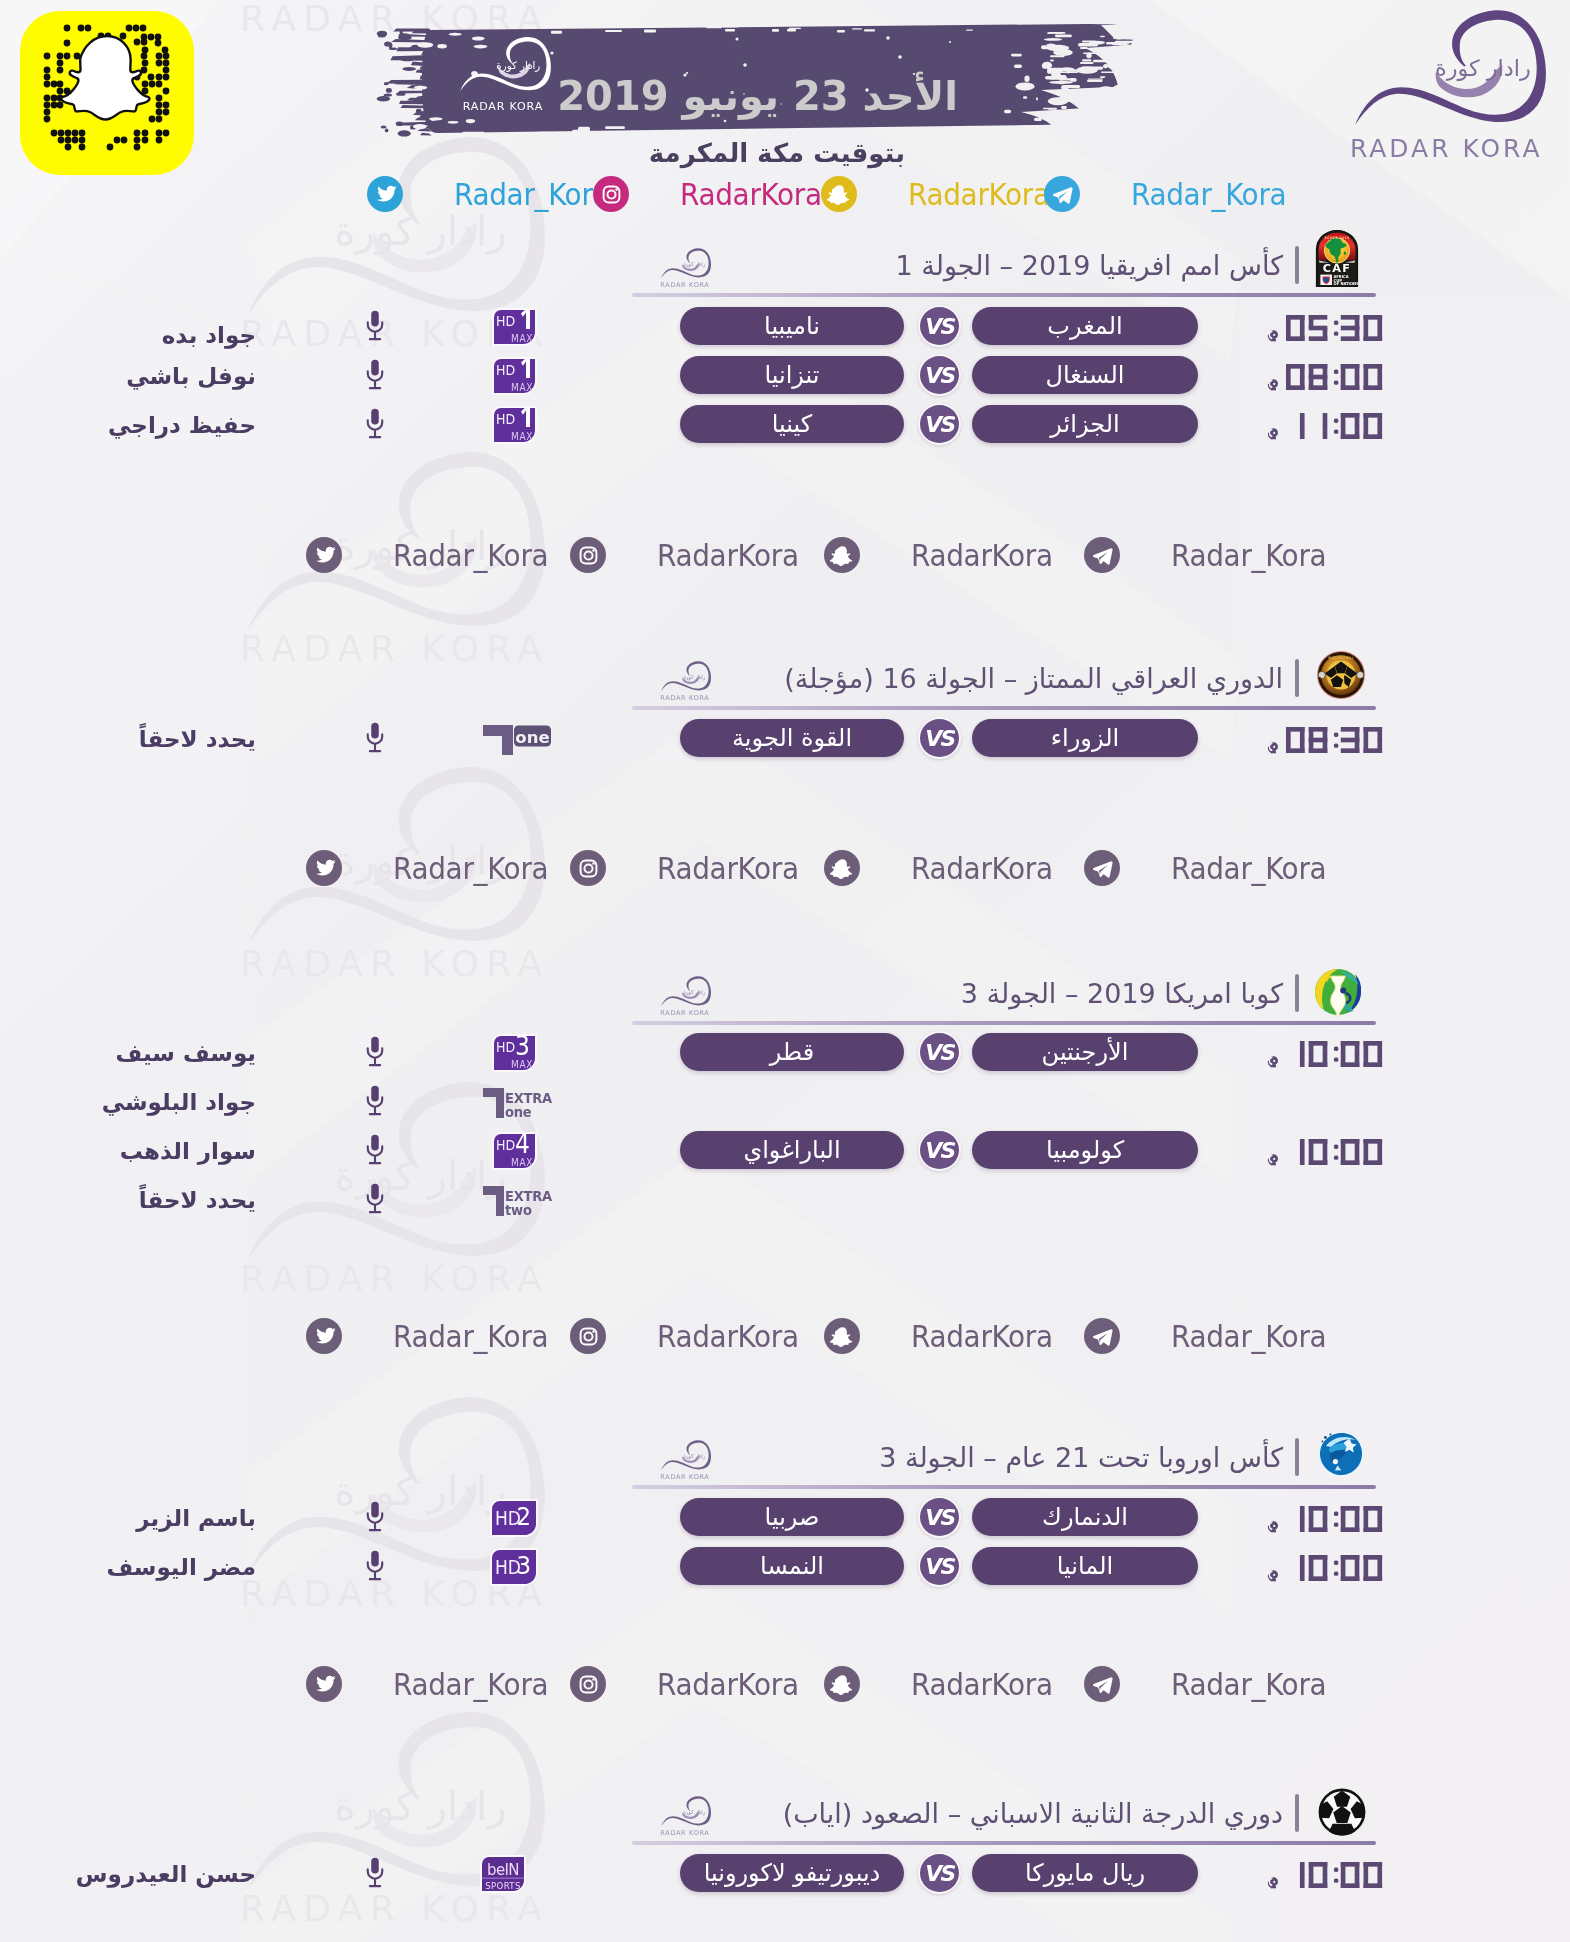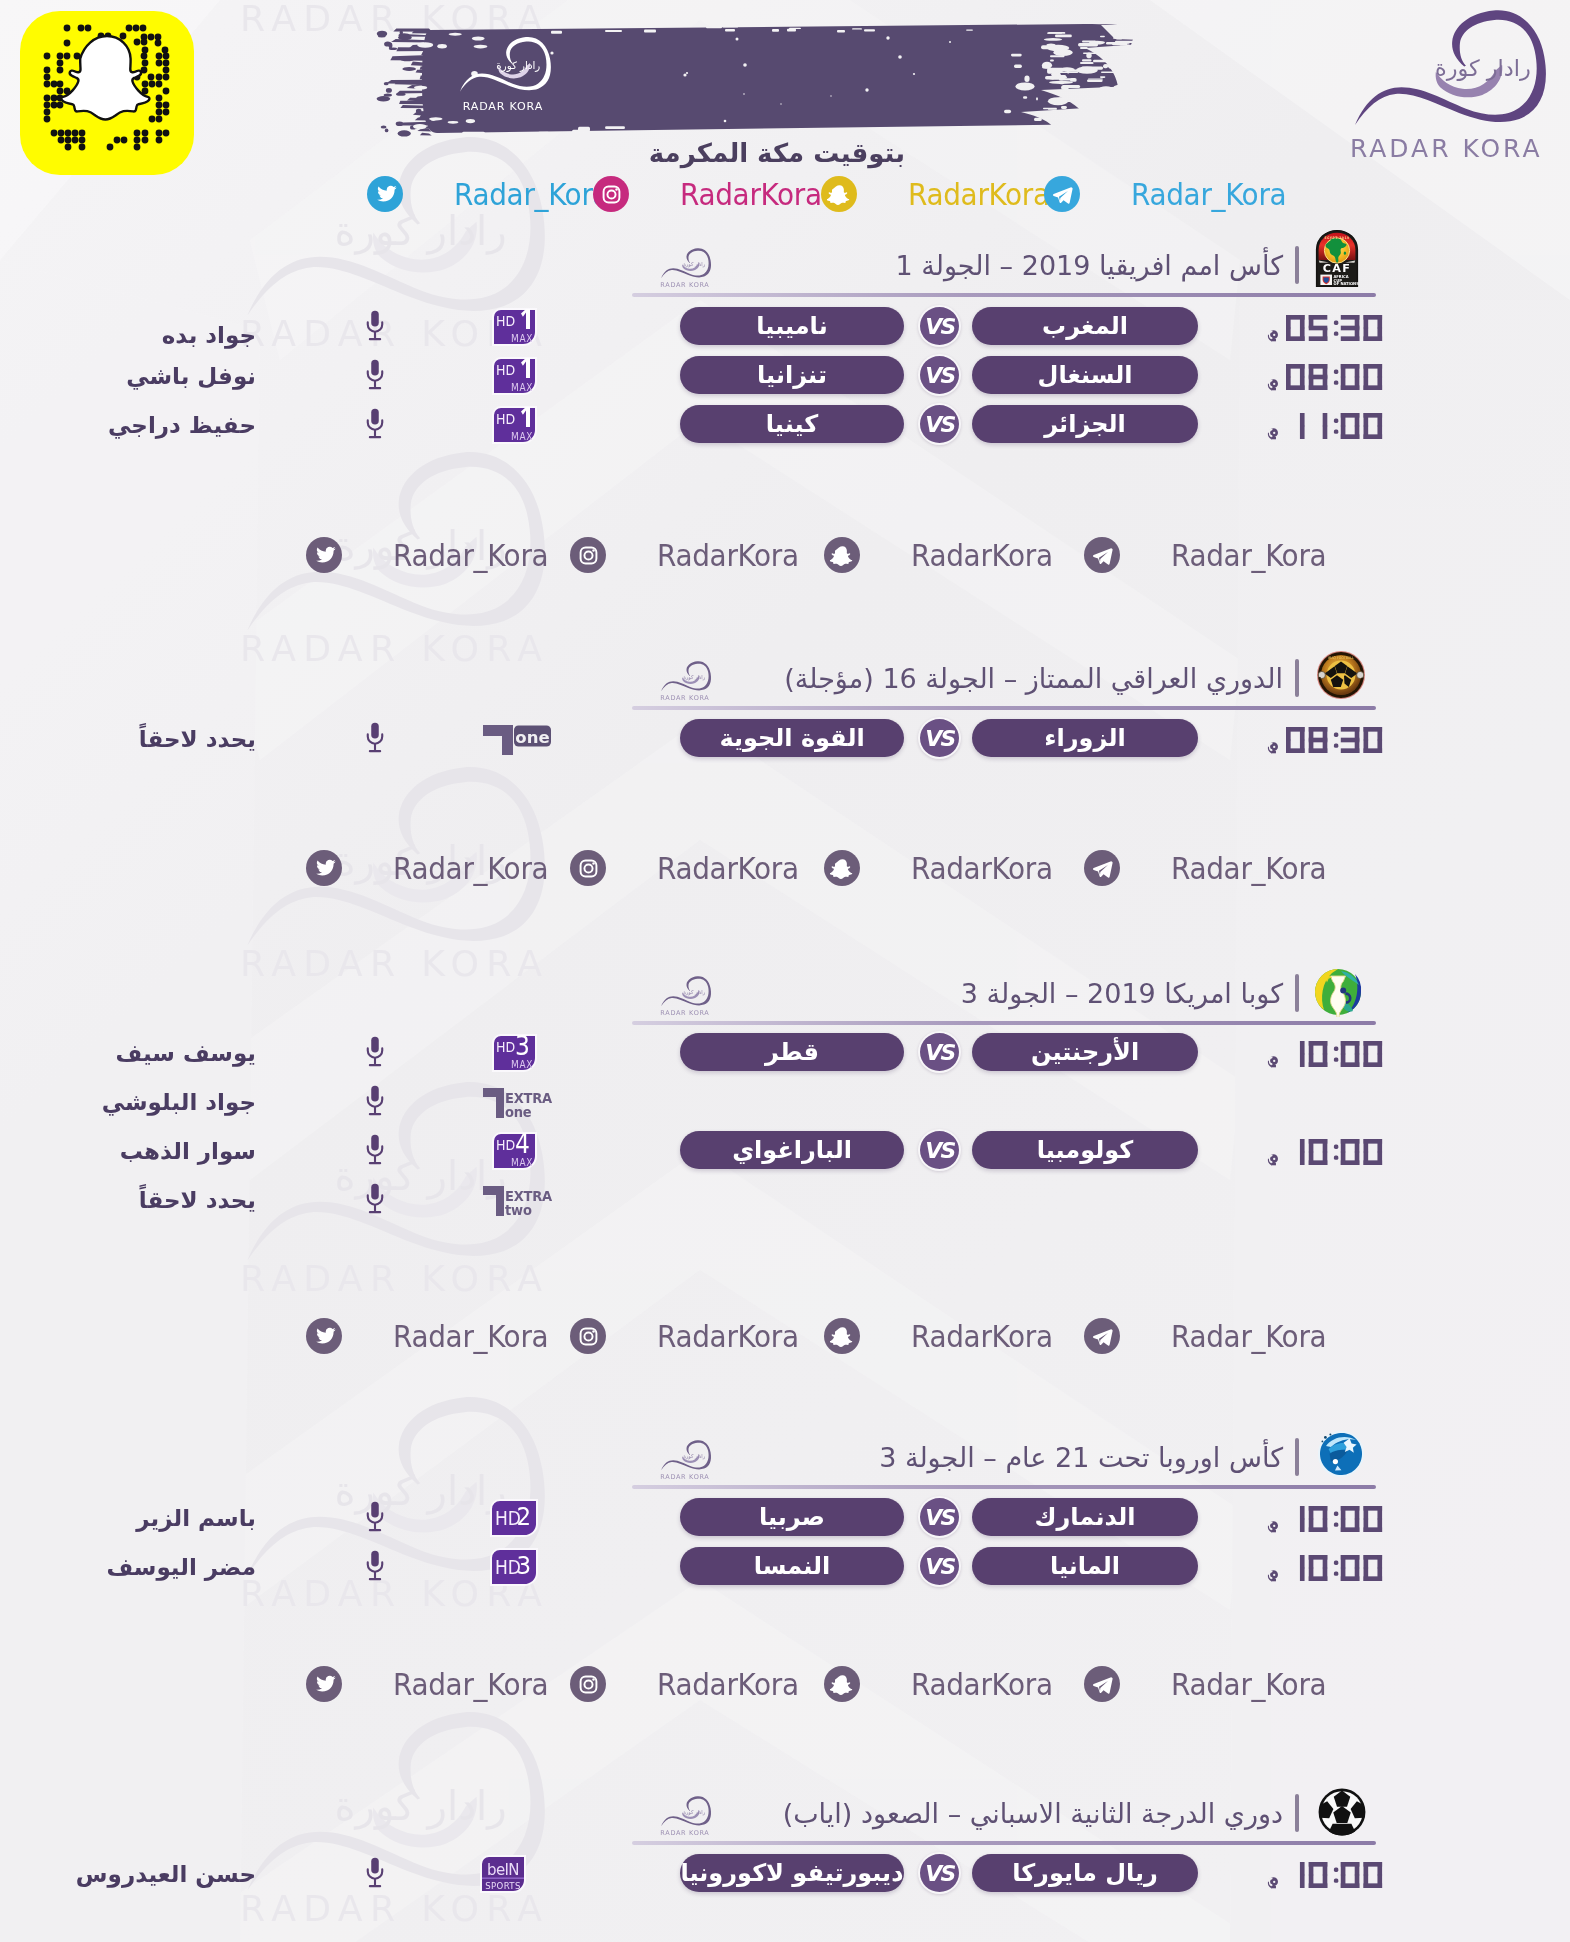--- a/index.html
+++ b/index.html
@@ -32,21 +32,21 @@
 
 .sec-title{position:absolute;color:#5f5174;font-size:27px;white-space:nowrap;
    direction:rtl;line-height:1;text-align:right;}
 .sec-bar{position:absolute;width:4px;background:#8b8099;border-radius:2px;}
 .sec-logo{position:absolute;}
 .sec-rule{position:absolute;height:4px;
    background:linear-gradient(90deg,#d5cee0 0%,#a89abd 45%,#8c7ba7 100%);border-radius:2px;}
 .sec-wm{position:absolute;}
 
 .pill{position:absolute;height:38px;border-radius:19px;background:#58406f;color:#fff;
-   display:flex;align-items:center;justify-content:center;font-weight:bold;font-size:24px;
+   display:flex;align-items:center;justify-content:center;font-weight:normal;font-size:24px;
    direction:rtl;box-shadow:0 2px 4px rgba(70,50,90,0.22);white-space:nowrap;}
 .vs{position:absolute;width:38px;height:38px;border-radius:50%;background:#6a5084;
    border:2.5px solid #f7f6f8;box-sizing:content-box;color:#fff;display:flex;
    align-items:center;justify-content:center;font-weight:bold;font-size:22px;
    letter-spacing:-1.6px;box-shadow:0 1px 3px rgba(70,50,90,0.18);font-style:italic;
    padding-left:1px;}
 .time{position:absolute;white-space:nowrap;display:flex;align-items:flex-end;
    justify-content:flex-end;height:33px;}
 .time-digits{display:block;}
 .time-mer{display:block;margin-right:7px;margin-bottom:-3px;position:relative;}
@@ -534,20 +534,21 @@
           </mask>
         </defs>
         <rect x="-20" y="-6" width="852" height="140" fill="#574a70" mask="url(#brushmask)"></rect>
       </svg></div>
 <div style="position:absolute;left:434px;top:33px"><svg viewBox="0 0 300 200" style="width:128px;height:82px;overflow:visible">
  <path fill="#ffffff" d=" M 184 75 C 174 66 169 57 170 46 C 172 28 190 13 218 10 C 248 7 271 29 277 63 C 284 102 272 127 248 136 C 228 143 204 139 178 129 C 150 118 126 105 104 107 C 86 109 71 122 57 143 C 70 112 89 99 111 99 C 136 99 159 113 186 124 C 212 134 234 133 248 123 C 266 110 272 85 266 57 C 260 30 241 19 219 21 C 196 23 181 34 179 48 C 178 58 180 68 186 74 Z"></path>
  <path fill="#ded3e9" d=" M 228 73 C 230 89 220 102 205 108 C 188 114 168 110 156 99 C 152 95 150 88 151 81 C 157 91 168 99 182 101 C 199 103 213 94 220 80 Z"></path>
  <text x="146" y="88" font-family="DejaVu Sans, sans-serif" font-size="25" font-weight="normal" fill="#ffffff" direction="rtl" text-anchor="end" xml:space="preserve">رادار كورة</text>
  <text x="162" y="188" font-family="DejaVu Sans, sans-serif" font-size="27" font-weight="normal" letter-spacing="2" fill="#ffffff" text-anchor="middle">RADAR KORA</text>
 </svg></div>
+<div class="hdr-date">الأحد 23 يونيو 2019</div>
 <div class="hdr-tz">بتوقيت مكة المكرمة</div>
 <div class="logo-main"><svg viewBox="0 0 300 200" style="width:270px;height:172px;overflow:visible">
  <path fill="#5f4580" d=" M 184 75 C 174 66 169 57 170 46 C 172 28 190 13 218 10 C 248 7 271 29 277 63 C 284 102 272 127 248 136 C 228 143 204 139 178 129 C 150 118 126 105 104 107 C 86 109 71 122 57 143 C 70 112 89 99 111 99 C 136 99 159 113 186 124 C 212 134 234 133 248 123 C 266 110 272 85 266 57 C 260 30 241 19 219 21 C 196 23 181 34 179 48 C 178 58 180 68 186 74 Z"></path>
  <path fill="#9782af" d=" M 228 73 C 230 89 220 102 205 108 C 188 114 168 110 156 99 C 152 95 150 88 151 81 C 157 91 168 99 182 101 C 199 103 213 94 220 80 Z"></path>
  <text x="150" y="86" font-family="DejaVu Sans, sans-serif" font-size="26" font-weight="normal" fill="#7d6e96" direction="rtl" text-anchor="end" xml:space="preserve">رادار كورة</text>
  <text x="163" y="180" font-family="DejaVu Sans, sans-serif" font-size="29" font-weight="normal" letter-spacing="3.5" fill="#8a7ca3" text-anchor="middle">RADAR KORA</text>
 </svg></div>
 <div>
 <div class="social-item" style="left:367px;top:175px">
         <span class="social-badge" style="background:#2ea3d8">

